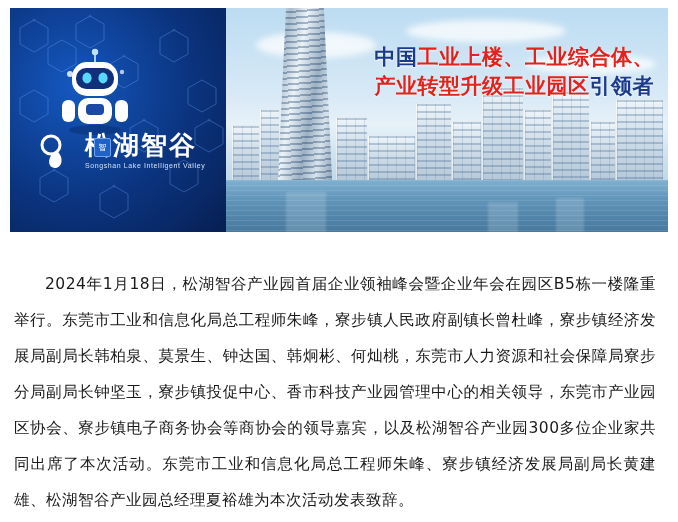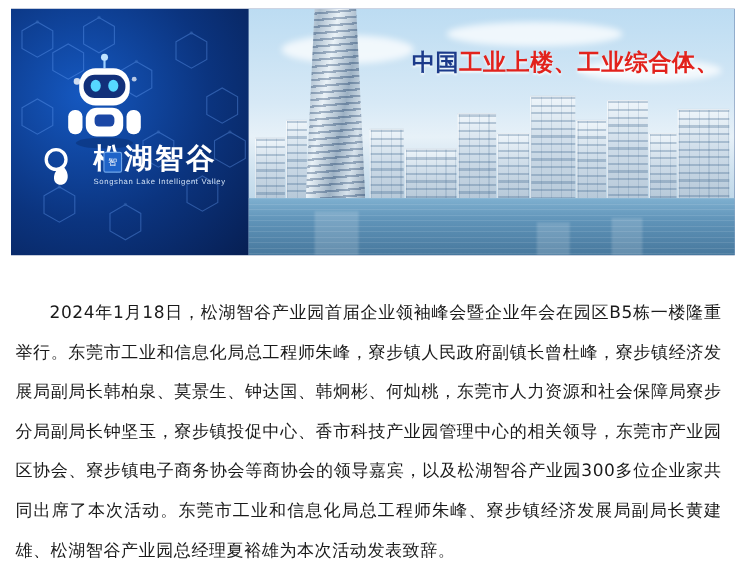--- a/index.html
+++ b/index.html
@@ -289,20 +289,23 @@
       <div class="water"></div>
       <div class="reflection" style="left:60px; width:40px; height:40px;"></div>
       <div class="reflection" style="left:262px; width:30px; height:30px;"></div>
       <div class="reflection" style="left:330px; width:28px; height:34px;"></div>
     </div>
 
     <div class="headline">
       <div>
         <span class="hl-blue">中国</span><span class="hl-red">工业上楼、工业综合体、</span>
       </div>
+      <div>
+        <span class="hl-red">产业转型升级工业园区</span><span class="hl-blue">引领者</span>
+      </div>
     </div>
   </div>
 
   <div class="article">
     <p>2024年1月18日，松湖智谷产业园首届企业领袖峰会暨企业年会在园区B5栋一楼隆重举行。东莞市工业和信息化局总工程师朱峰，寮步镇人民政府副镇长曾杜峰，寮步镇经济发展局副局长韩柏泉、莫景生、钟达国、韩炯彬、何灿桃，东莞市人力资源和社会保障局寮步分局副局长钟坚玉，寮步镇投促中心、香市科技产业园管理中心的相关领导，东莞市产业园区协会、寮步镇电子商务协会等商协会的领导嘉宾，以及松湖智谷产业园300多位企业家共同出席了本次活动。东莞市工业和信息化局总工程师朱峰、寮步镇经济发展局副局长黄建雄、松湖智谷产业园总经理夏裕雄为本次活动发表致辞。</p>
   </div>
 
 </div>
 
 </body></html>

